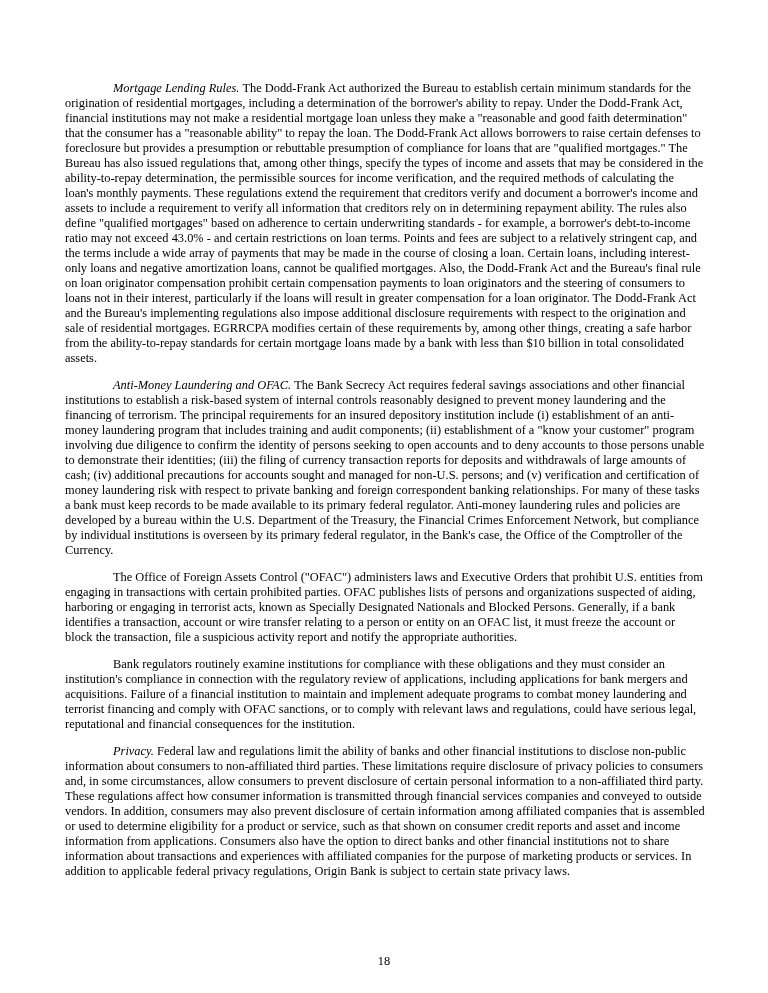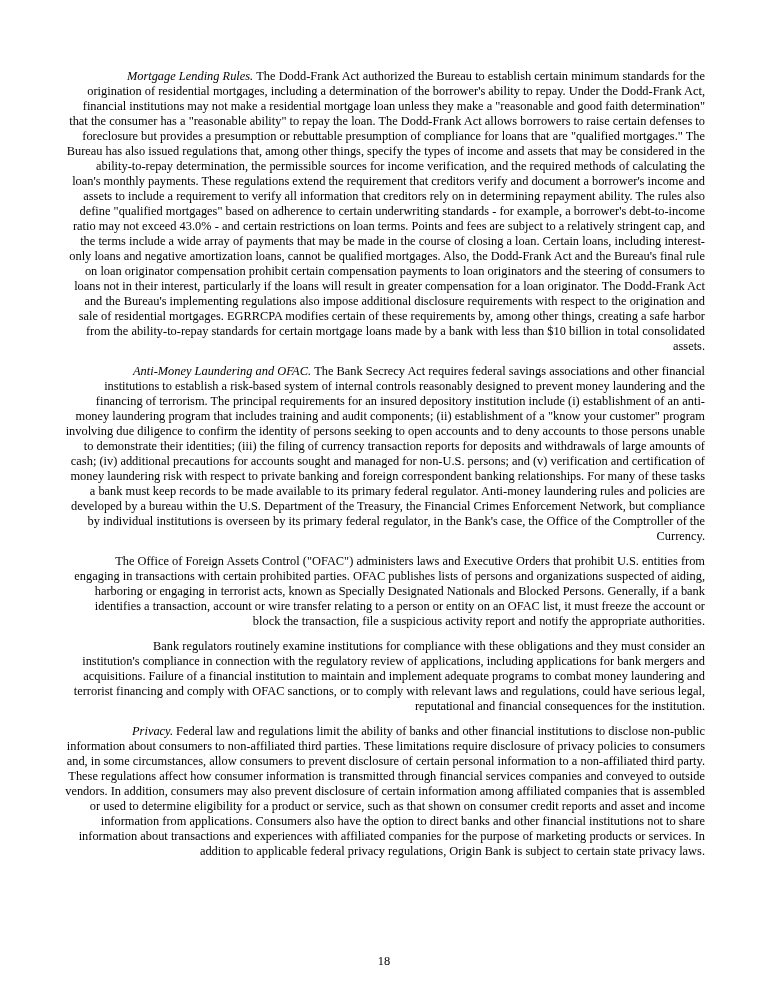--- a/index.html
+++ b/index.html
@@ -19,23 +19,22 @@
   .content {
     position: absolute;
     top: 69px;
     left: 65px;
     width: 640px;
     font-size: 12.4px;
     line-height: 15px;
     text-align: left;
   }
   p.para {
-    margin: 0 0 10px 0;
+    margin: 12px 0 10px 0;
     text-indent: 48px;
-    text-align: right;
   }
   .lead {
     font-style: italic;
   }
   .page-number {
     position: absolute;
     bottom: 24px;
     left: 0;
     width: 768px;
     text-align: center;

